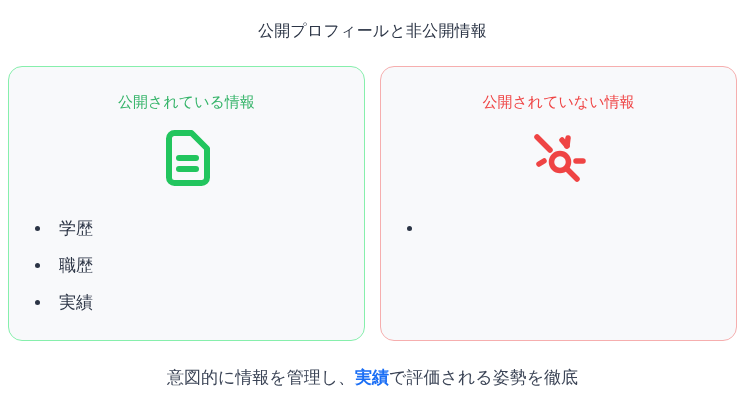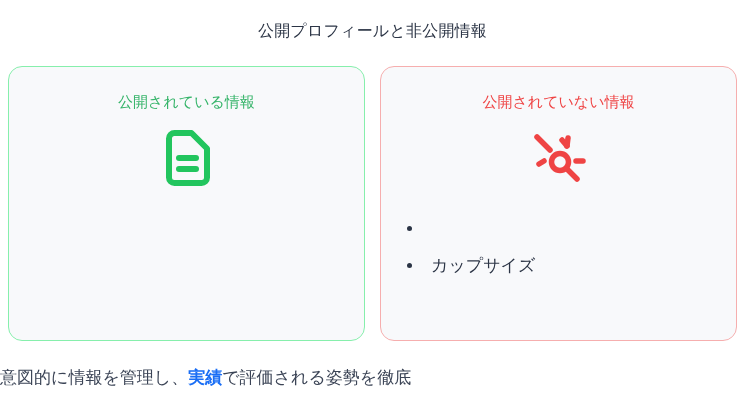--- a/index.html
+++ b/index.html
@@ -124,20 +124,21 @@
   .item-label {
     white-space: nowrap;
   }
 
   
   .footer-note {
     position: absolute;
     top: 365px;
     left: 0;
     width: 745px;
+    text-align: center;
     font-size: 17px;
     line-height: 25px;
     color: #3b4456;
     white-space: nowrap;
   }
   .footer-note .highlight {
     color: #1a6ef5;
     font-weight: bold;
   }
 </style>
@@ -154,20 +155,34 @@
       <div class="card-title">公開されている情報</div>
 
       <div class="card-icon">
         <svg width="46" height="56" viewBox="0 0 46 56" aria-hidden="true">
           <path d="M5 8.5 A5.5 5.5 0 0 1 10.5 3 H27.5 L43 18.5 V47.5 A5.5 5.5 0 0 1 37.5 53 H10.5 A5.5 5.5 0 0 1 5 47.5 Z" fill="none" stroke="#22c55e" stroke-width="6" stroke-linejoin="round"></path>
           <line x1="15" y1="28" x2="32" y2="28" stroke="#22c55e" stroke-width="6" stroke-linecap="round"></line>
           <line x1="15" y1="39" x2="32" y2="39" stroke="#22c55e" stroke-width="6" stroke-linecap="round"></line>
         </svg>
       </div>
 
+      <ul class="card-list">
+        <li class="list-item">
+          <span class="bullet"></span>
+          <span class="item-label">学歴</span>
+        </li>
+        <li class="list-item">
+          <span class="bullet"></span>
+          <span class="item-label">職歴</span>
+        </li>
+        <li class="list-item">
+          <span class="bullet"></span>
+          <span class="item-label">実績</span>
+        </li>
+      </ul>
     </div>
 
     <div class="card card--private">
       <div class="card-title">公開されていない情報</div>
 
       <div class="card-icon">
         <svg width="58" height="56" viewBox="0 0 58 56" aria-hidden="true">
           <g stroke="#ef4444" stroke-width="5.5" stroke-linecap="round" fill="none">
 
             <circle cx="30" cy="32" r="8.5"></circle>
@@ -180,24 +195,20 @@
             <line x1="32" y1="10" x2="37" y2="16"></line>
             <line x1="37" y1="16" x2="38" y2="8"></line>
           </g>
         </svg>
       </div>
 
       <ul class="card-list">
         <li class="list-item">
           <span class="bullet"></span>
         </li>
-        <li class="list-item">
-          <span class="bullet"></span>
-          <span class="item-label">カップサイズ</span>
-        </li>
       </ul>
     </div>
 
   </div>
 
   <div class="footer-note">
     <span>意図的に情報を管理し、</span><span class="highlight">実績</span><span>で評価される姿勢を徹底</span>
   </div>
 
 </div>

